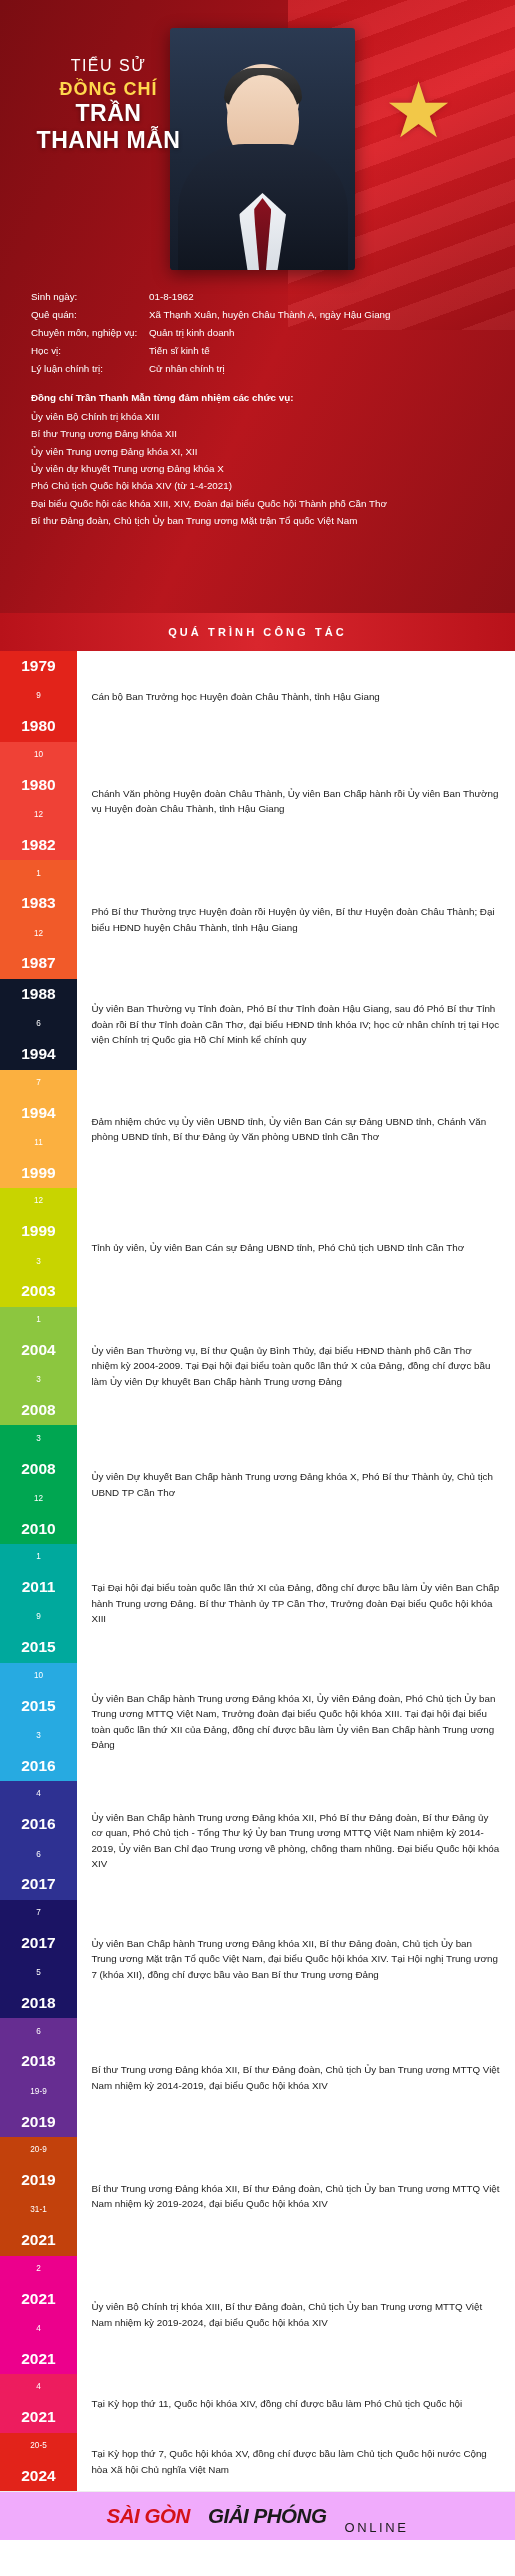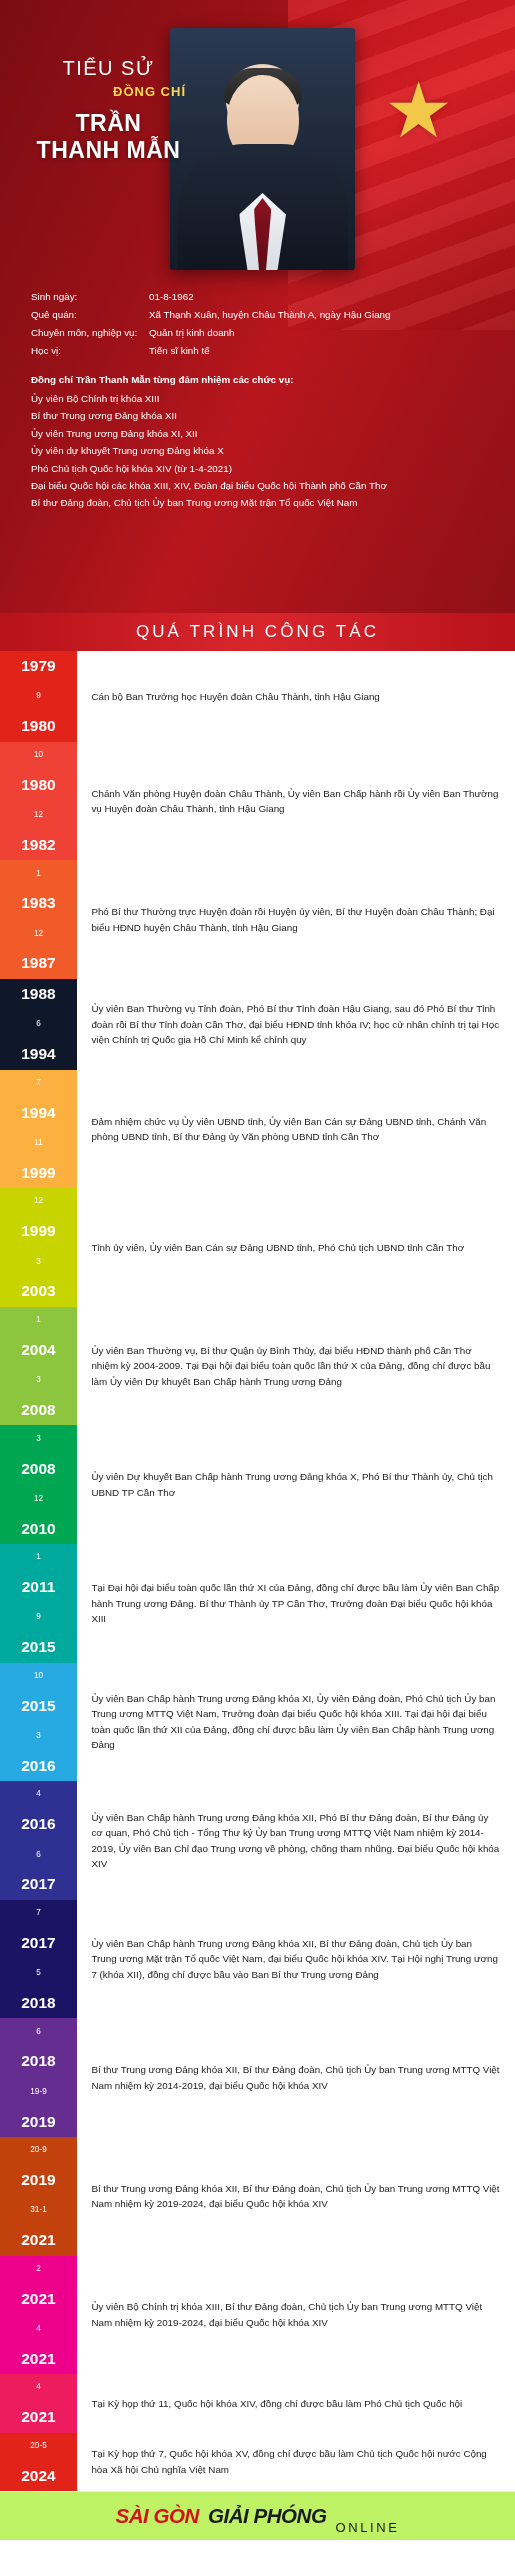--- a/index.html
+++ b/index.html
@@ -62,26 +62,26 @@
   .hero-photo .tie {
     position:absolute; left:50%; bottom:0; transform:translateX(-50%);
     width:17.5px; height:72px; clip-path:polygon(50% 0,100% 16%,70% 100%,30% 100%,0 16%);
     background:linear-gradient(180deg,#8b1220,#5e0b16);
   }
 
   .hero-title-wrap {
     position:absolute; left:31px; top:57px; width:155px; text-align:center;
   }
   .hero-sub1 {
-    color:#ffffff; font-size:20px; letter-spacing:1.5px; font-weight:400;
+    color:#ffffff; font-size:16px; letter-spacing:1.5px; font-weight:400;
     text-transform:uppercase; margin-bottom:4.1px;
   }
   .hero-sub2 {
-    color:#ffd84d; font-size:13px; letter-spacing:1px; font-weight:700;
-    text-transform:uppercase; margin-bottom:11px;text-align:right;
+    color:#ffd84d; font-size:18px; letter-spacing:1px; font-weight:700;
+    text-transform:uppercase; margin-bottom:0;
   }
   .hero-name {
     color:#ffffff; font-size:23px; font-weight:700; letter-spacing:0.5px;
     text-transform:uppercase; line-height:1.15;
     text-shadow:0 1px 4.1px rgba(0,0,0,.4);
   }
 
   .bio {
     position:absolute; left:31px; right:31px; top:289px;
     color:#ffffff; font-size:9.8px; line-height:1.62;
@@ -93,21 +93,21 @@
   .bio-heading { font-weight:700; margin-bottom:3.1px; }
   .bio-list-item { margin-bottom:1.5px; }
 
   
   .section-bar {
     width:515px; height:38px;
     background:linear-gradient(90deg,#b8121a 0%, #d9262d 50%, #b8121a 100%);
     display:flex; align-items:center; justify-content:center;
   }
   .section-bar span {
-    color:#ffffff; font-size:17px; font-weight:400; letter-spacing:3.1px;
+    color:#ffffff; font-size:11px; font-weight:700; letter-spacing:3.1px;
     text-transform:uppercase;
   }
 
   
   .timeline { width:515px; padding:0; background:#ffffff; }
   .tl-row { display:flex; align-items:stretch; width:515px; }
   .tl-year {
     flex:0 0 77px; width:77px;
     display:flex; flex-direction:column; align-items:center; justify-content:center;
     color:#ffffff; text-align:center; padding:7.2px 3.1px;gap:16px;
@@ -117,22 +117,22 @@
   .tl-year .y-bot { font-size:15.5px; font-weight:700; line-height:1.05; }
   .tl-text {
     flex:1; padding:9.3px 15.5px 9.3px 14.4px;
     display:flex; align-items:center;
     color:#1b1b1b; font-size:9.8px; line-height:1.58;
     background:#ffffff;
   }
 
   
   .footer {
-    width:515px; height:49px; background:#bef264;
-    display:flex; align-items:center; justify-content:center; gap:9px;
+    width:515px; height:49px; background:#f0abfc;
+    display:flex; align-items:center; justify-content:center; gap:18px;
     border-top:0.5px solid #eee;
   }
   .footer .sg { color:#d41219; font-size:20.6px; font-weight:700; font-style:italic; letter-spacing:-0.5px; }
   .footer .gp { color:#1b1b1b; font-size:20.6px; font-weight:700; font-style:italic; letter-spacing:-0.5px; }
   .footer .on { color:#1b1b1b; font-size:13px; font-weight:400; letter-spacing:2.6px; align-self:flex-end; padding-bottom:5.2px;}
 </style>
 </head>
 <body>
 
 <div class="page">
@@ -166,20 +166,24 @@
             <div class="bio-label">Quê quán:</div>
             <div class="bio-value">Xã Thạnh Xuân, huyện Châu Thành A, ngày Hậu Giang</div>
           </div>
           <div class="bio-row">
             <div class="bio-label">Chuyên môn, nghiệp vụ:</div>
             <div class="bio-value">Quản trị kinh doanh</div>
           </div>
           <div class="bio-row">
             <div class="bio-label">Học vị:</div>
             <div class="bio-value">Tiến sĩ kinh tế</div>
+          </div>
+          <div class="bio-row">
+            <div class="bio-label">Lý luận chính trị:</div>
+            <div class="bio-value">Cử nhân chính trị</div>
           </div>
         </div>
       <div class="bio-gap"></div>
       <div class="bio-heading">Đồng chí Trần Thanh Mẫn từng đảm nhiệm các chức vụ:</div>
       <div id="bio-positions">
           <div class="bio-list-item">Ủy viên Bộ Chính trị khóa XIII</div>
           <div class="bio-list-item">Bí thư Trung ương Đảng khóa XII</div>
           <div class="bio-list-item">Ủy viên Trung ương Đảng khóa XI, XII</div>
           <div class="bio-list-item">Ủy viên dự khuyết Trung ương Đảng khóa X</div>
           <div class="bio-list-item">Phó Chủ tịch Quốc hội khóa XIV (từ 1-4-2021)</div>

